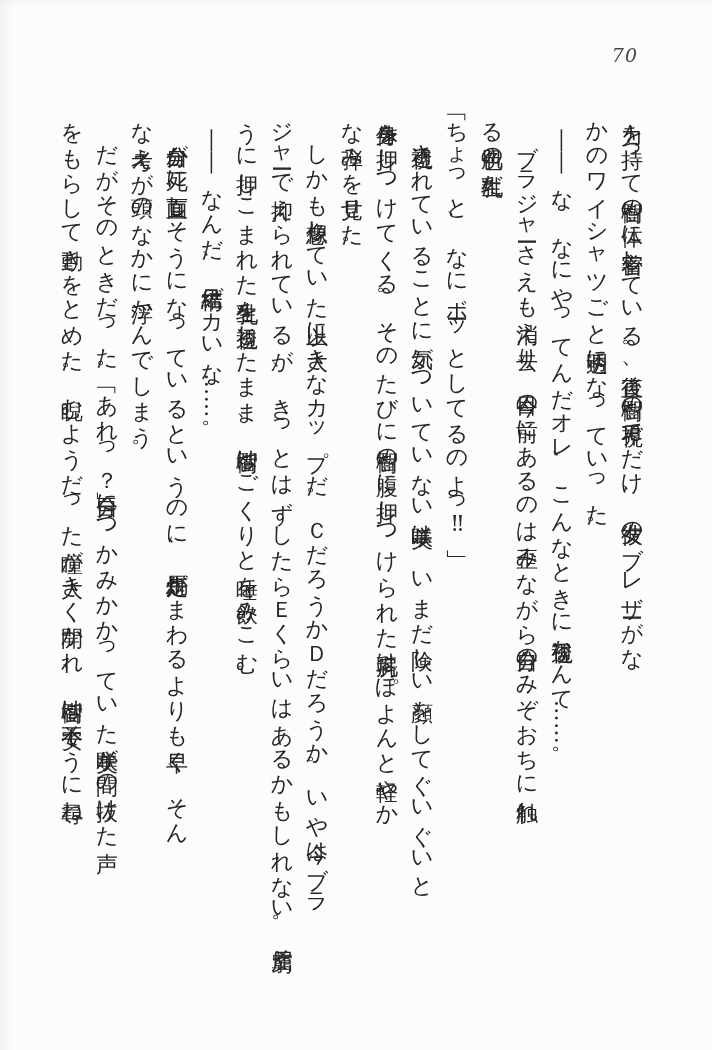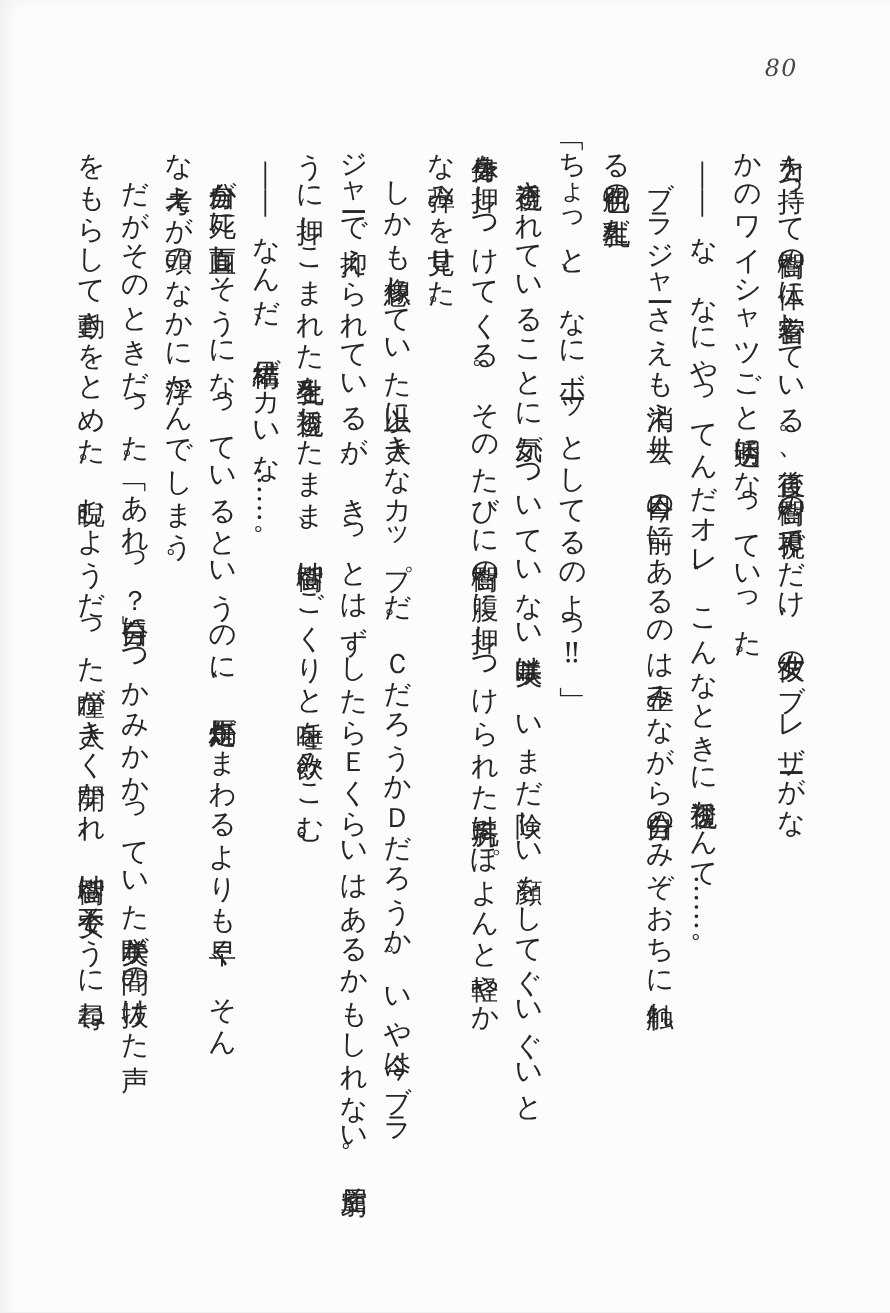--- a/index.html
+++ b/index.html
@@ -49,21 +49,21 @@
   }
   .text-column {
     white-space: nowrap;
   }
 </style>
 </head>
 <body>
 
 <div class="page" style="--paper: #fcfcfa; --ink: #262626;">
 
-  <div class="page-number">80</div>
+  <div class="page-number">70</div>
 
   <div class="text-block">
     <div class="text-column">力を持って智樹の体に密着している。直後、智樹の視界でだけ、彼女のブレザーがな</div>
     <div class="text-column">かのワイシャツごと透明になっていった。</div>
     <div class="text-column">　――な、なにやってんだオレ、こんなときに透視なんて……。</div>
     <div class="text-column">　ブラジャーさえも消え去り、今目の前にあるのは歪みながら自分のみぞおちに触れ</div>
     <div class="text-column">る肌色の生乳だ。</div>
     <div class="text-column">「ちょっと、なにボーッとしてるのよっ‼」</div>
     <div class="text-column">　透視されていることに気がついていない美咲は、いまだ険しい顔をしてぐいぐいと</div>
     <div class="text-column">身体を押しつけてくる。そのたびに智樹の腹に押しつけられた乳房はぽよんと軽やか</div>

